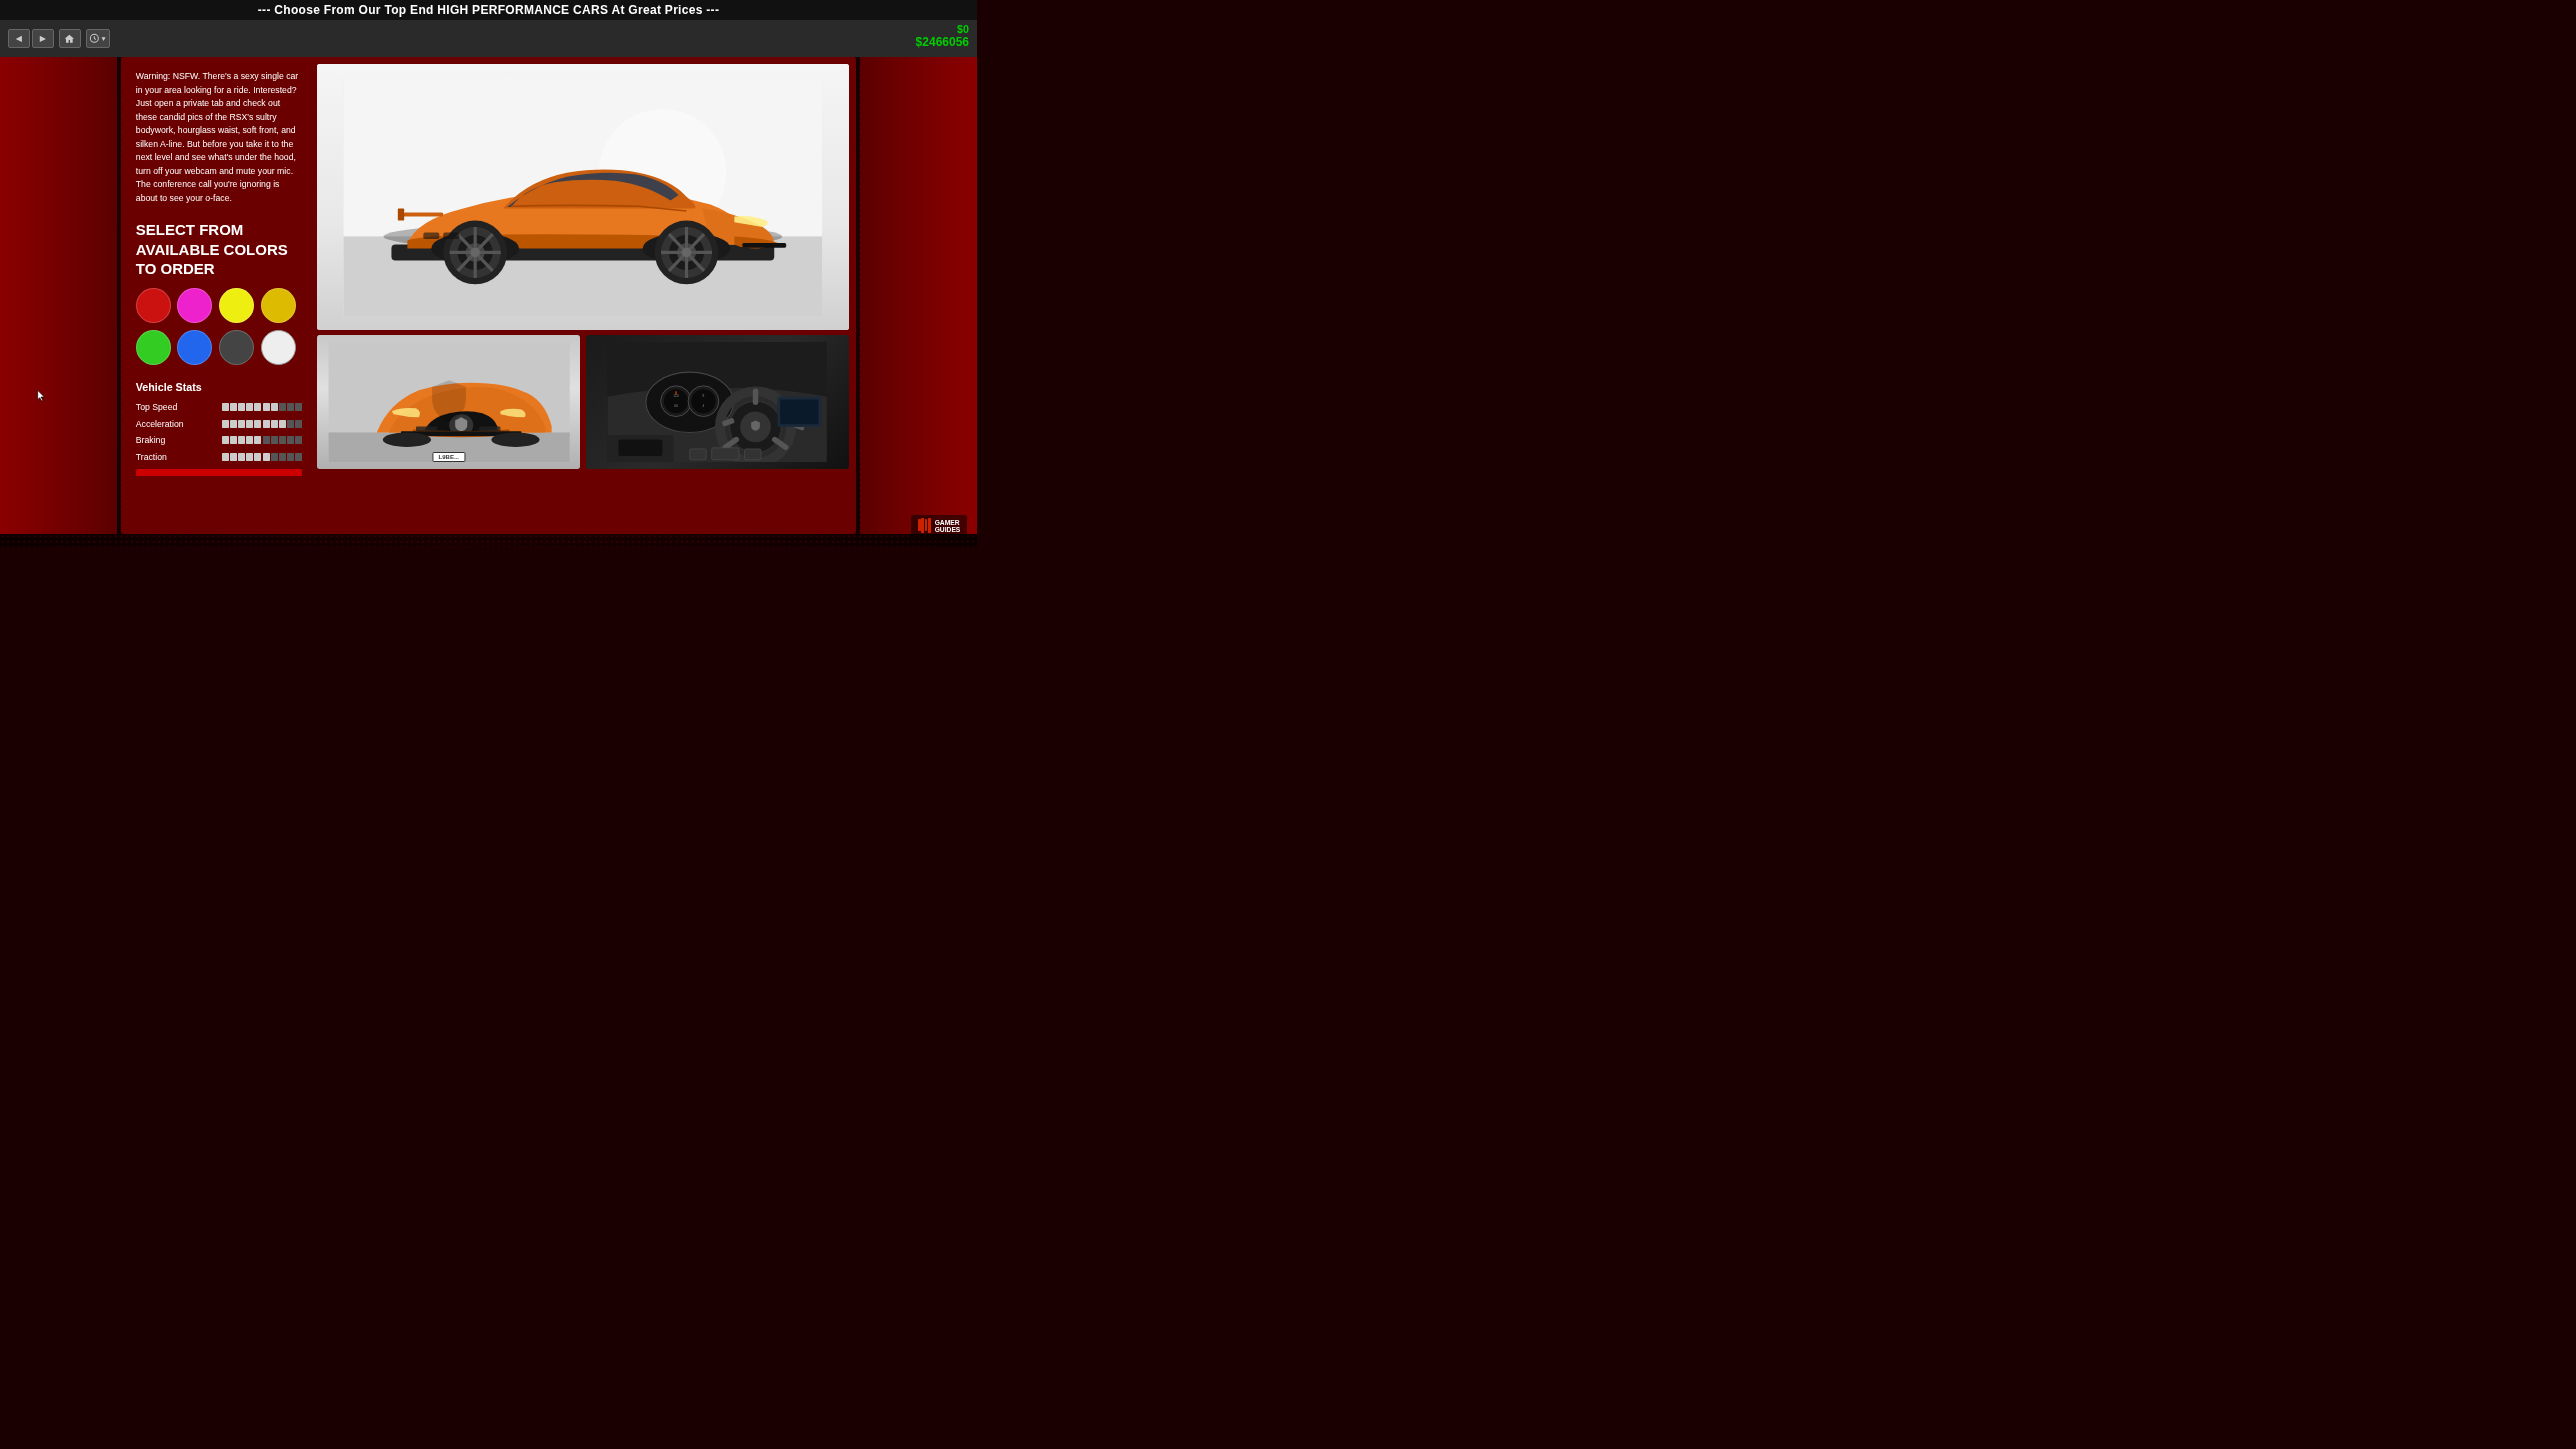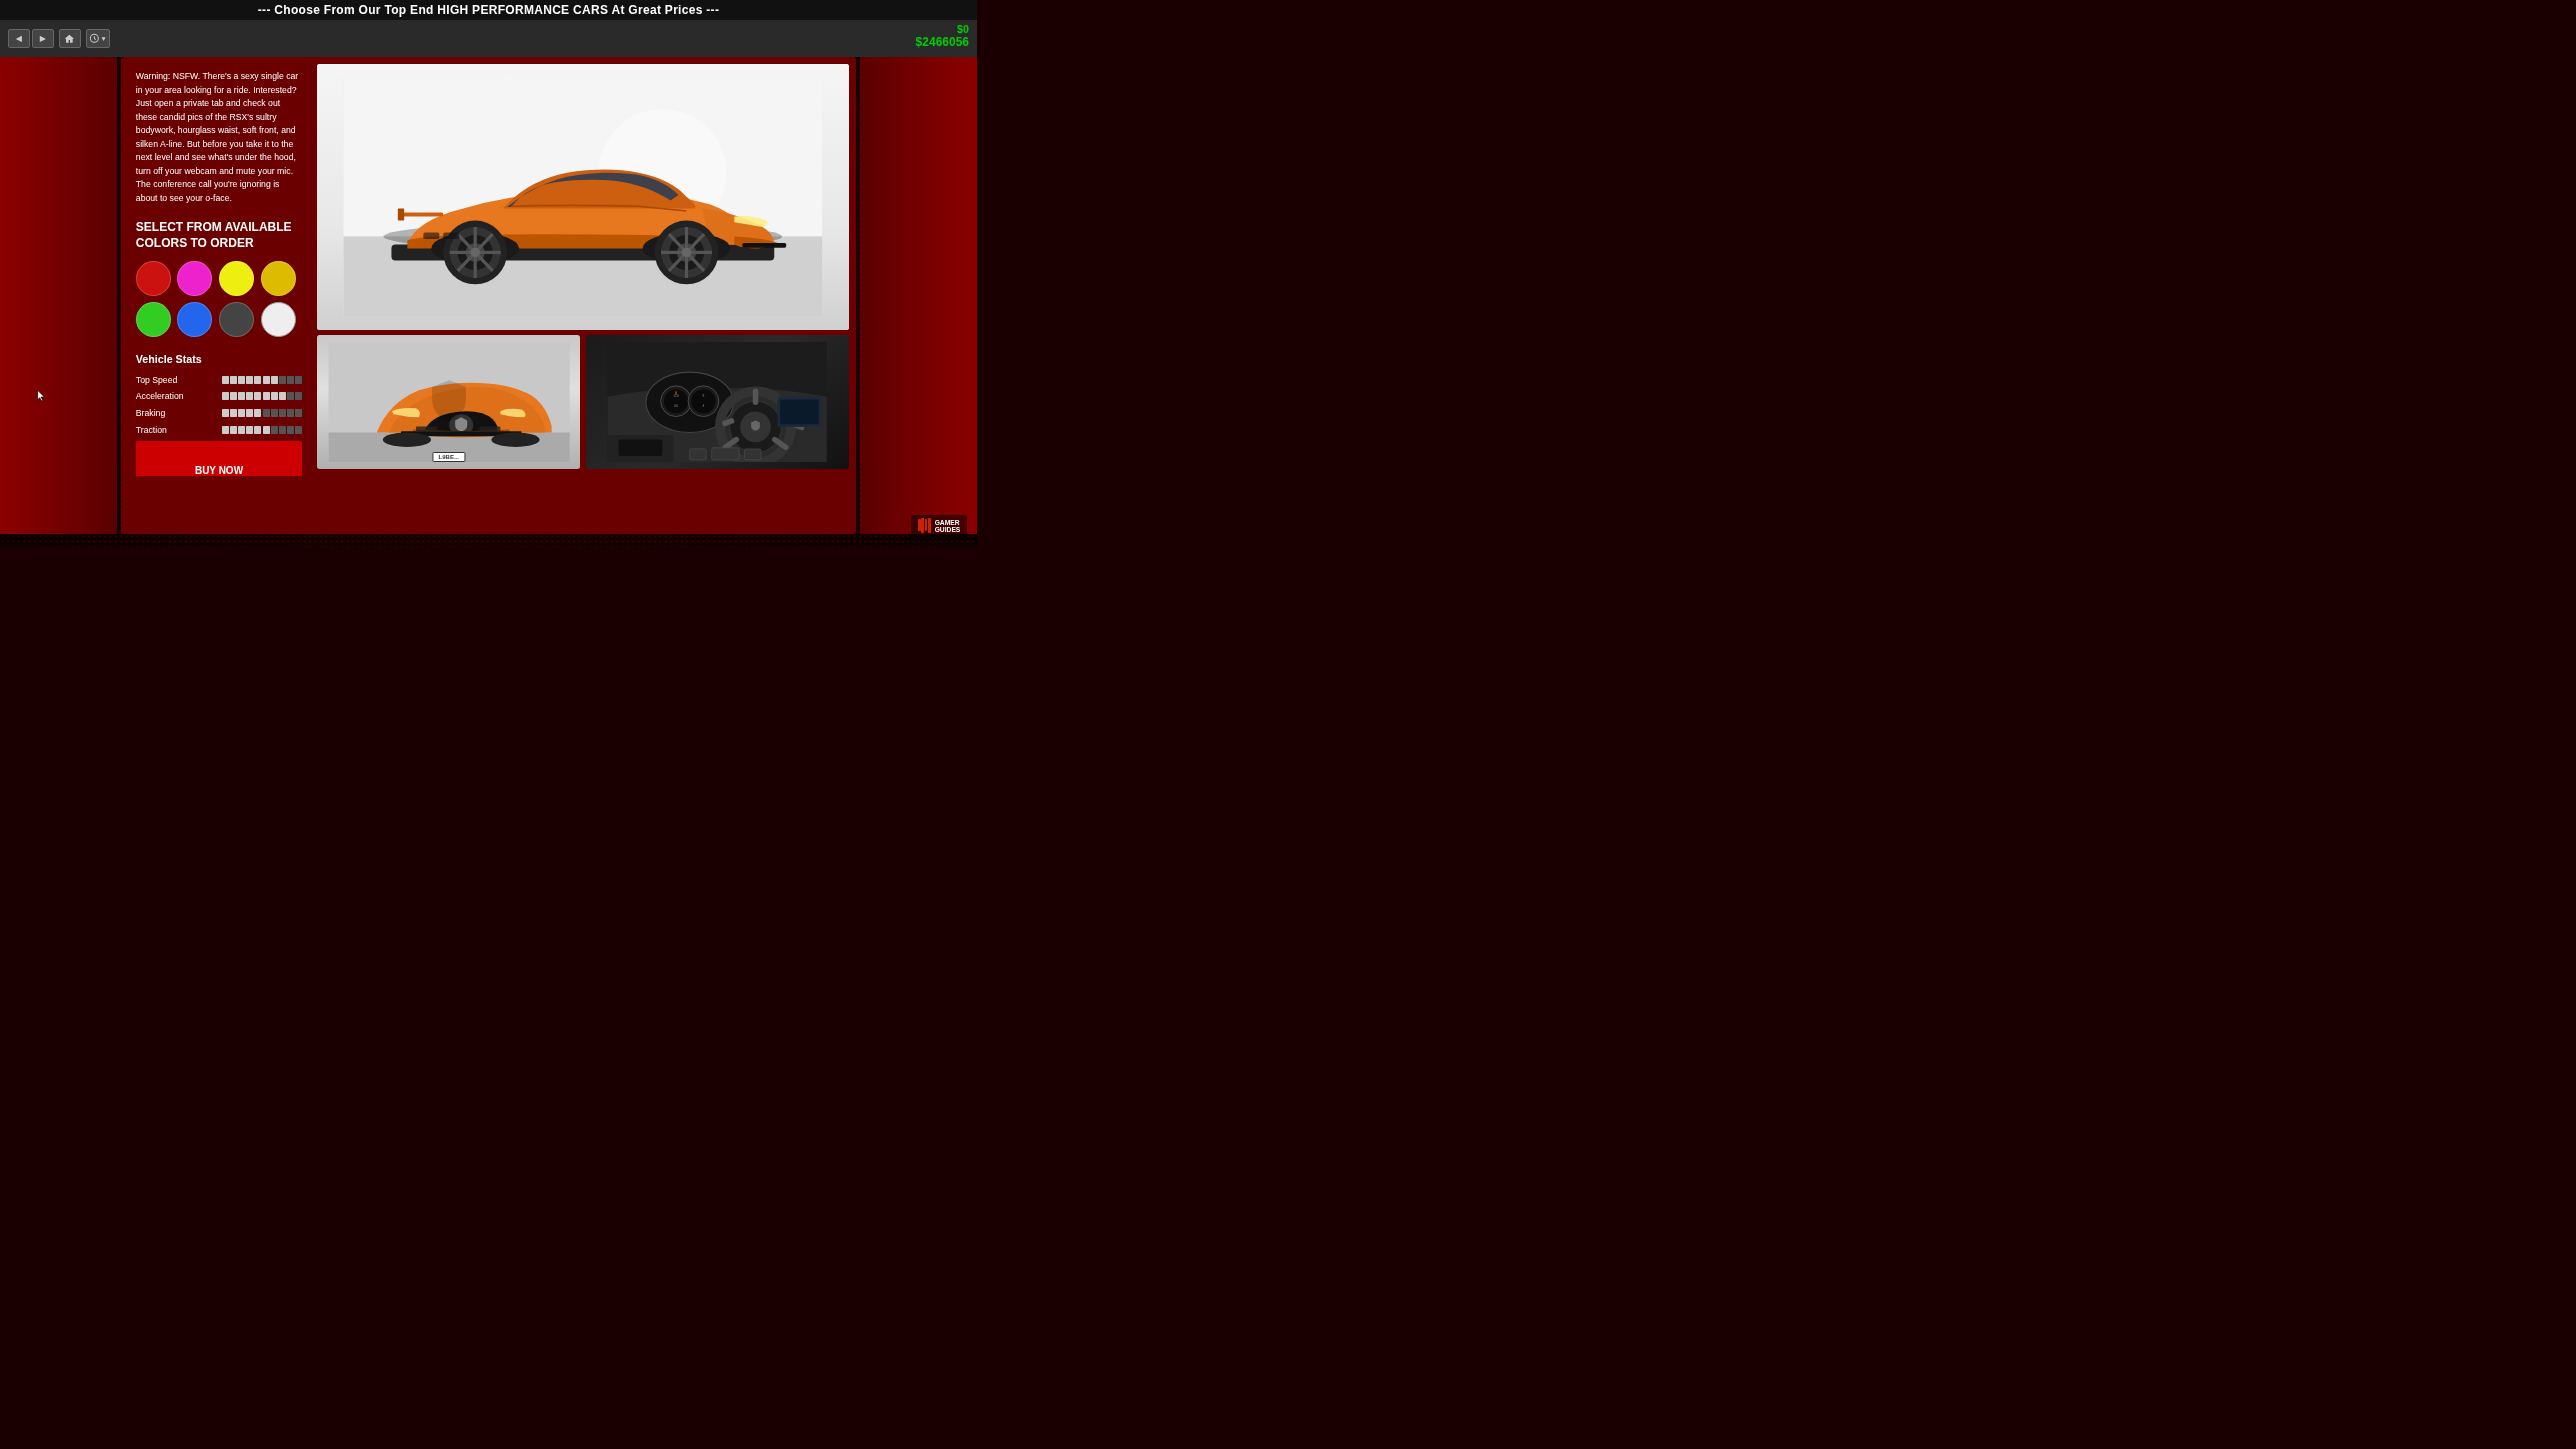--- a/index.html
+++ b/index.html
@@ -220,21 +220,21 @@
 
     .car-description {
       color: #fff;
       font-size: 8.7px;
       line-height: 1.55;
       margin-bottom: 14.8px;
     }
 
     .color-section-title {
       color: #fff;
-      font-size: 12px;
+      font-size: 15px;
       font-weight: bold;
       margin-bottom: 9.4px;
       line-height: 1.3;
     }
 
     .color-grid {
       display: grid;
       grid-template-columns: repeat(4, 35px);
       gap: 6.7px;
       margin-bottom: 16px;

